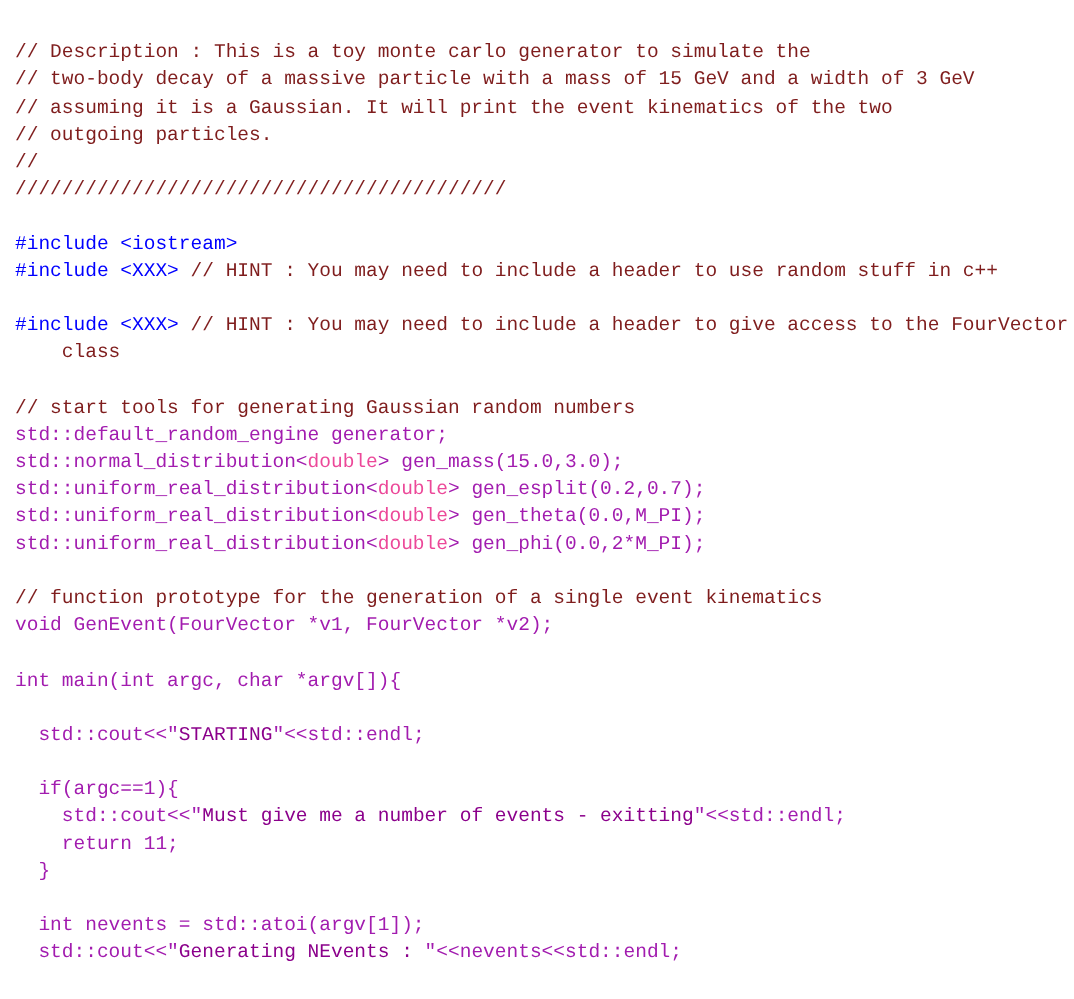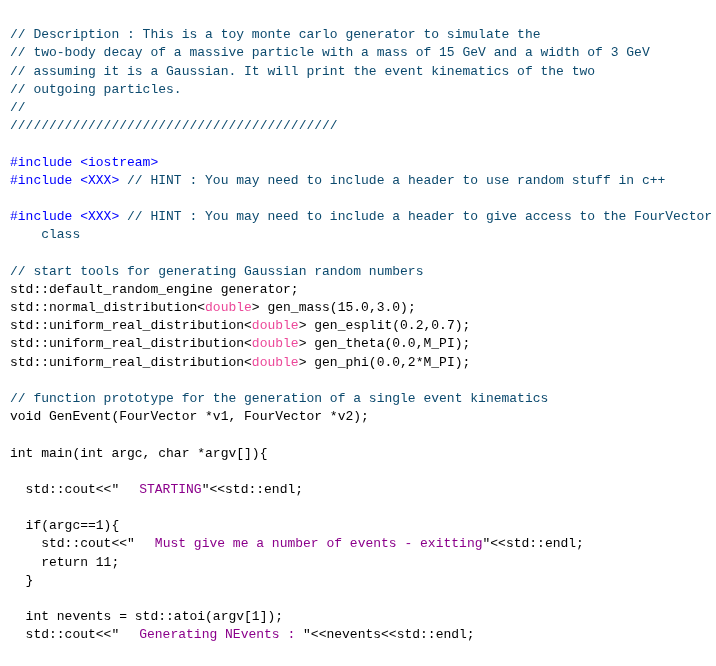--- a/index.html
+++ b/index.html
@@ -14,23 +14,23 @@
       line-height: 1.4;
       padding: 8px 10px;
       color: #000000;
     }
     .code-block {
       white-space: pre;
       font-family: 'Courier New', Courier, monospace;
       font-size: 13px;
       line-height: 1.4;
     }
-    .comment { color: #0c4a6e; }
+    .comment { color: #7f1d1d; }
     .keyword { color: #ec4899; }
-    .string { color: #8b008b; margin-left: 20px; }
+    .string { color: #8b008b; }
     .include-directive { color: #0000ff; margin-top: 24px; }
-    .normal { color: #000000; }
+    .normal { color: #a21caf; }
   </style>
 </head>
 <body>
 
 <div class="code-block">
 <div><span class="comment">// Description : This is a toy monte carlo generator to simulate the</span></div><div><span class="comment">// two-body decay of a massive particle with a mass of 15 GeV and a width of 3 GeV</span></div><div><span class="comment">// assuming it is a Gaussian. It will print the event kinematics of the two</span></div><div><span class="comment">// outgoing particles.</span></div><div><span class="comment">//</span></div><div><span class="comment">//////////////////////////////////////////</span></div><div style="min-height: 1.4em;">&nbsp;</div><div><span class="include-directive">#include &lt;iostream&gt;</span></div><div><span class="include-directive">#include &lt;XXX&gt; </span><span class="comment">// HINT : You may need to include a header to use random stuff in c++</span></div><div style="min-height: 1.4em;">&nbsp;</div><div><span class="include-directive">#include &lt;XXX&gt; </span><span class="comment">// HINT : You may need to include a header to give access to the FourVector</span></div><div><span class="comment">    class</span></div><div style="min-height: 1.4em;">&nbsp;</div><div><span class="comment">// start tools for generating Gaussian random numbers</span></div><div><span class="normal">std::default_random_engine generator;</span></div><div><span class="normal">std::normal_distribution&lt;</span><span class="keyword">double</span><span class="normal">&gt; gen_mass(15.0,3.0);</span></div><div><span class="normal">std::uniform_real_distribution&lt;</span><span class="keyword">double</span><span class="normal">&gt; gen_esplit(0.2,0.7);</span></div><div><span class="normal">std::uniform_real_distribution&lt;</span><span class="keyword">double</span><span class="normal">&gt; gen_theta(0.0,M_PI);</span></div><div><span class="normal">std::uniform_real_distribution&lt;</span><span class="keyword">double</span><span class="normal">&gt; gen_phi(0.0,2*M_PI);</span></div><div style="min-height: 1.4em;">&nbsp;</div><div><span class="comment">// function prototype for the generation of a single event kinematics</span></div><div><span class="normal">void GenEvent(FourVector *v1, FourVector *v2);</span></div><div style="min-height: 1.4em;">&nbsp;</div><div><span class="normal">int main(int argc, char *argv[]){</span></div><div style="min-height: 1.4em;">&nbsp;</div><div><span class="normal">  std::cout&lt;&lt;"</span><span class="string">STARTING</span><span class="normal">"&lt;&lt;std::endl;</span></div><div style="min-height: 1.4em;">&nbsp;</div><div><span class="normal">  if(argc==1){</span></div><div><span class="normal">    std::cout&lt;&lt;"</span><span class="string">Must give me a number of events - exitting</span><span class="normal">"&lt;&lt;std::endl;</span></div><div><span class="normal">    return 11;</span></div><div><span class="normal">  }</span></div><div style="min-height: 1.4em;">&nbsp;</div><div><span class="normal">  int nevents = std::atoi(argv[1]);</span></div><div><span class="normal">  std::cout&lt;&lt;"</span><span class="string">Generating NEvents : </span><span class="normal">"&lt;&lt;nevents&lt;&lt;std::endl;</span></div><div style="min-height: 1.4em;">&nbsp;</div><div><span class="comment">  // define the two four vectors from the decay</span></div></div>
 
 </body></html>

